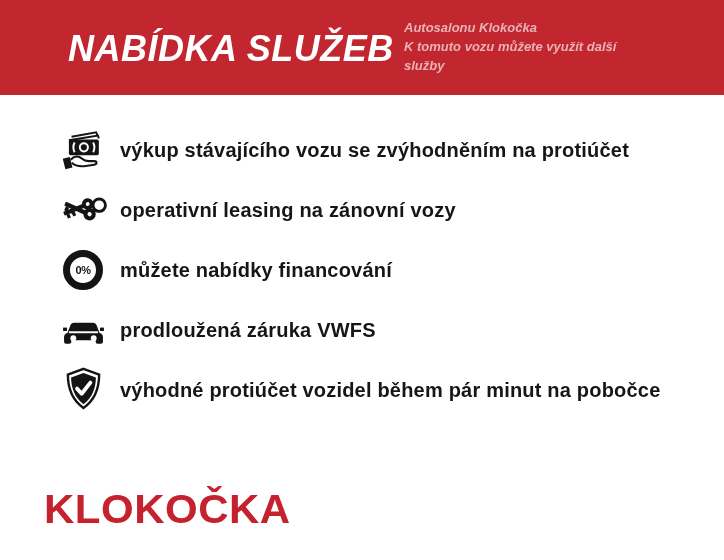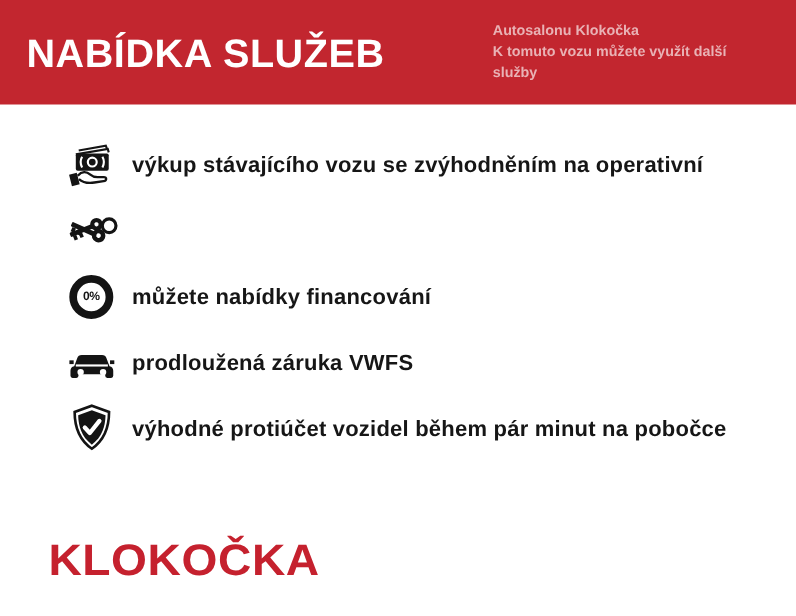--- a/index.html
+++ b/index.html
@@ -8,21 +8,21 @@
     background:#ffffff;
     font-family:"Liberation Sans", sans-serif;
     position:relative;
     overflow:hidden;
   }
   
   .banner {
     position:absolute; top:0; left:0; width:724px; height:95px;
     background:#c2262f;
     display:flex; align-items:center; justify-content:space-between;
-    padding:0 24px; box-sizing:border-box;
+    padding:0 68px; box-sizing:border-box;font-style:italic;
   }
   .banner-title {
     color:#ffffff; font-size:36px; font-weight:bold;
     letter-spacing:0.5px; white-space:nowrap; margin-top:2px;
   }
   .banner-subtitle {
     color:#e9b2b5; font-size:13px; font-weight:bold;
     line-height:1.45; max-width:252px; text-align:left;
   }
   
@@ -69,21 +69,21 @@
         <path d="M12 10 L40 5 L41.5 9" fill="none" stroke="#141414" stroke-width="2.2"></path>
         <path d="M9 14 L42 8.5 L43 12" fill="none" stroke="#141414" stroke-width="2.2"></path>
         <rect x="9" y="13" width="34" height="18" rx="2" fill="#141414"></rect>
         <circle cx="26" cy="22" r="4.6" fill="none" stroke="#ffffff" stroke-width="2.2"></circle>
         <path d="M15.5 16.5 q-3 5.5 0 11" stroke="#ffffff" stroke-width="2.2" fill="none"></path>
         <path d="M36.5 16.5 q3 5.5 0 11" stroke="#ffffff" stroke-width="2.2" fill="none"></path>
         <path d="M2 35 L10 33 L13 45 L5 47 z" fill="#141414"></path>
         <path d="M11 36 c4 -4.5 9 -4.5 13 -1 c2 1.8 4.5 2.6 7.5 2.6 l6.5 0 c3.2 0 3.2 3.6 -0.3 4.1 l-9.5 1.4 c-6.5 1 -12 0 -16 -3.6" fill="none" stroke="#141414" stroke-width="2.4"></path>
       </svg>
     </span>
-    <span class="service-label">výkup stávajícího vozu se zvýhodněním na operativní</span>
+    <span class="service-label">výkup stávajícího vozu se zvýhodněním na protiúčet</span>
   </div>
 
 
   <div class="service-row">
     <span class="icon-cell">
       <svg width="50" height="42" viewBox="0 0 52 44">
         <circle cx="43" cy="17" r="6.5" fill="none" stroke="#141414" stroke-width="3"></circle>
         <g transform="rotate(-22 30 16)">
           <rect x="4" y="14" width="24" height="4.4" rx="1" fill="#141414"></rect>
           <rect x="6" y="18" width="3.4" height="4.5" fill="#141414"></rect>
@@ -93,20 +93,21 @@
         </g>
         <g transform="rotate(24 32 26)">
           <rect x="5" y="24" width="25" height="4.6" rx="1" fill="#141414"></rect>
           <rect x="7" y="28.5" width="3.6" height="4.6" fill="#141414"></rect>
           <rect x="13" y="28.5" width="3.6" height="4.6" fill="#141414"></rect>
           <circle cx="33" cy="26" r="6.5" fill="#141414"></circle>
           <circle cx="33" cy="26" r="2.2" fill="#ffffff"></circle>
         </g>
       </svg>
     </span>
+    <span class="service-label">operativní leasing na zánovní vozy</span>
   </div>
 
   <div class="service-row">
     <span class="icon-cell">
       <span class="ring">
           <span>0%</span>
         </span>
     </span>
     <span class="service-label">můžete nabídky financování</span>
   </div>

